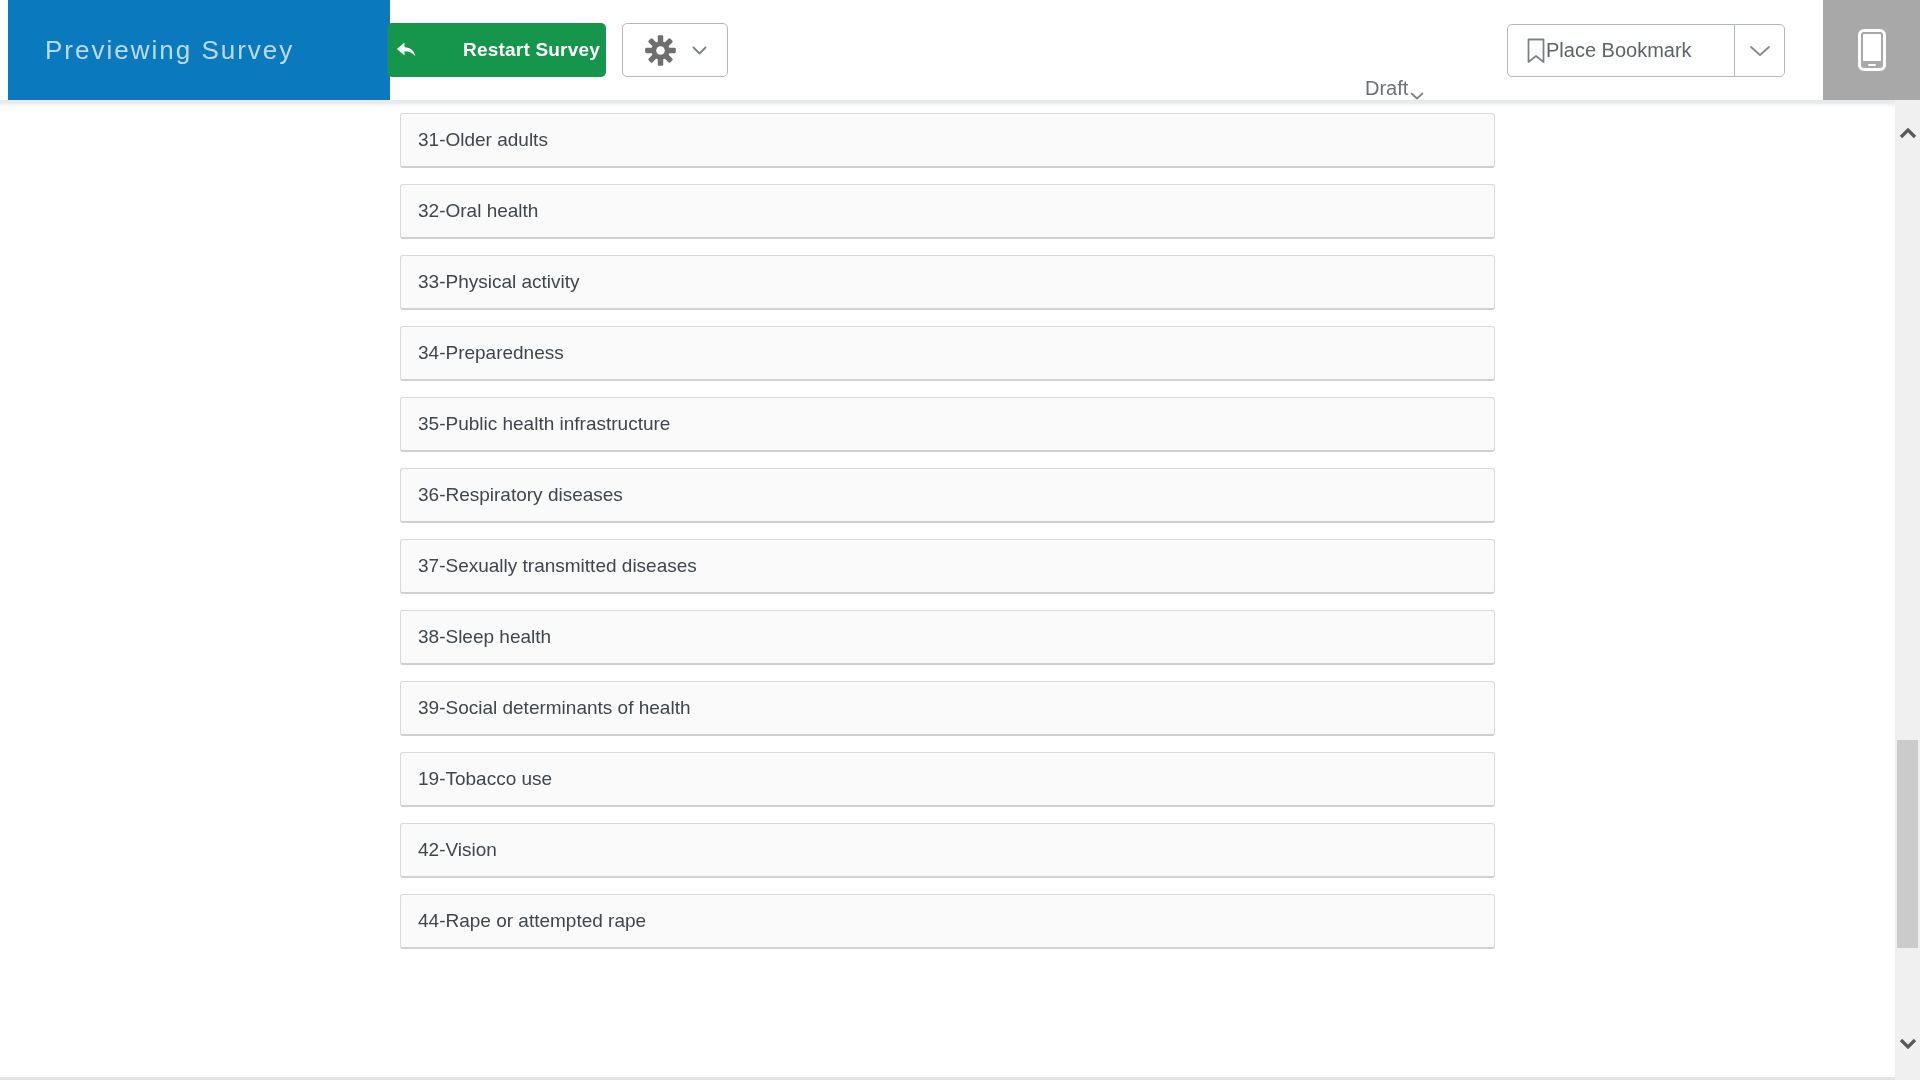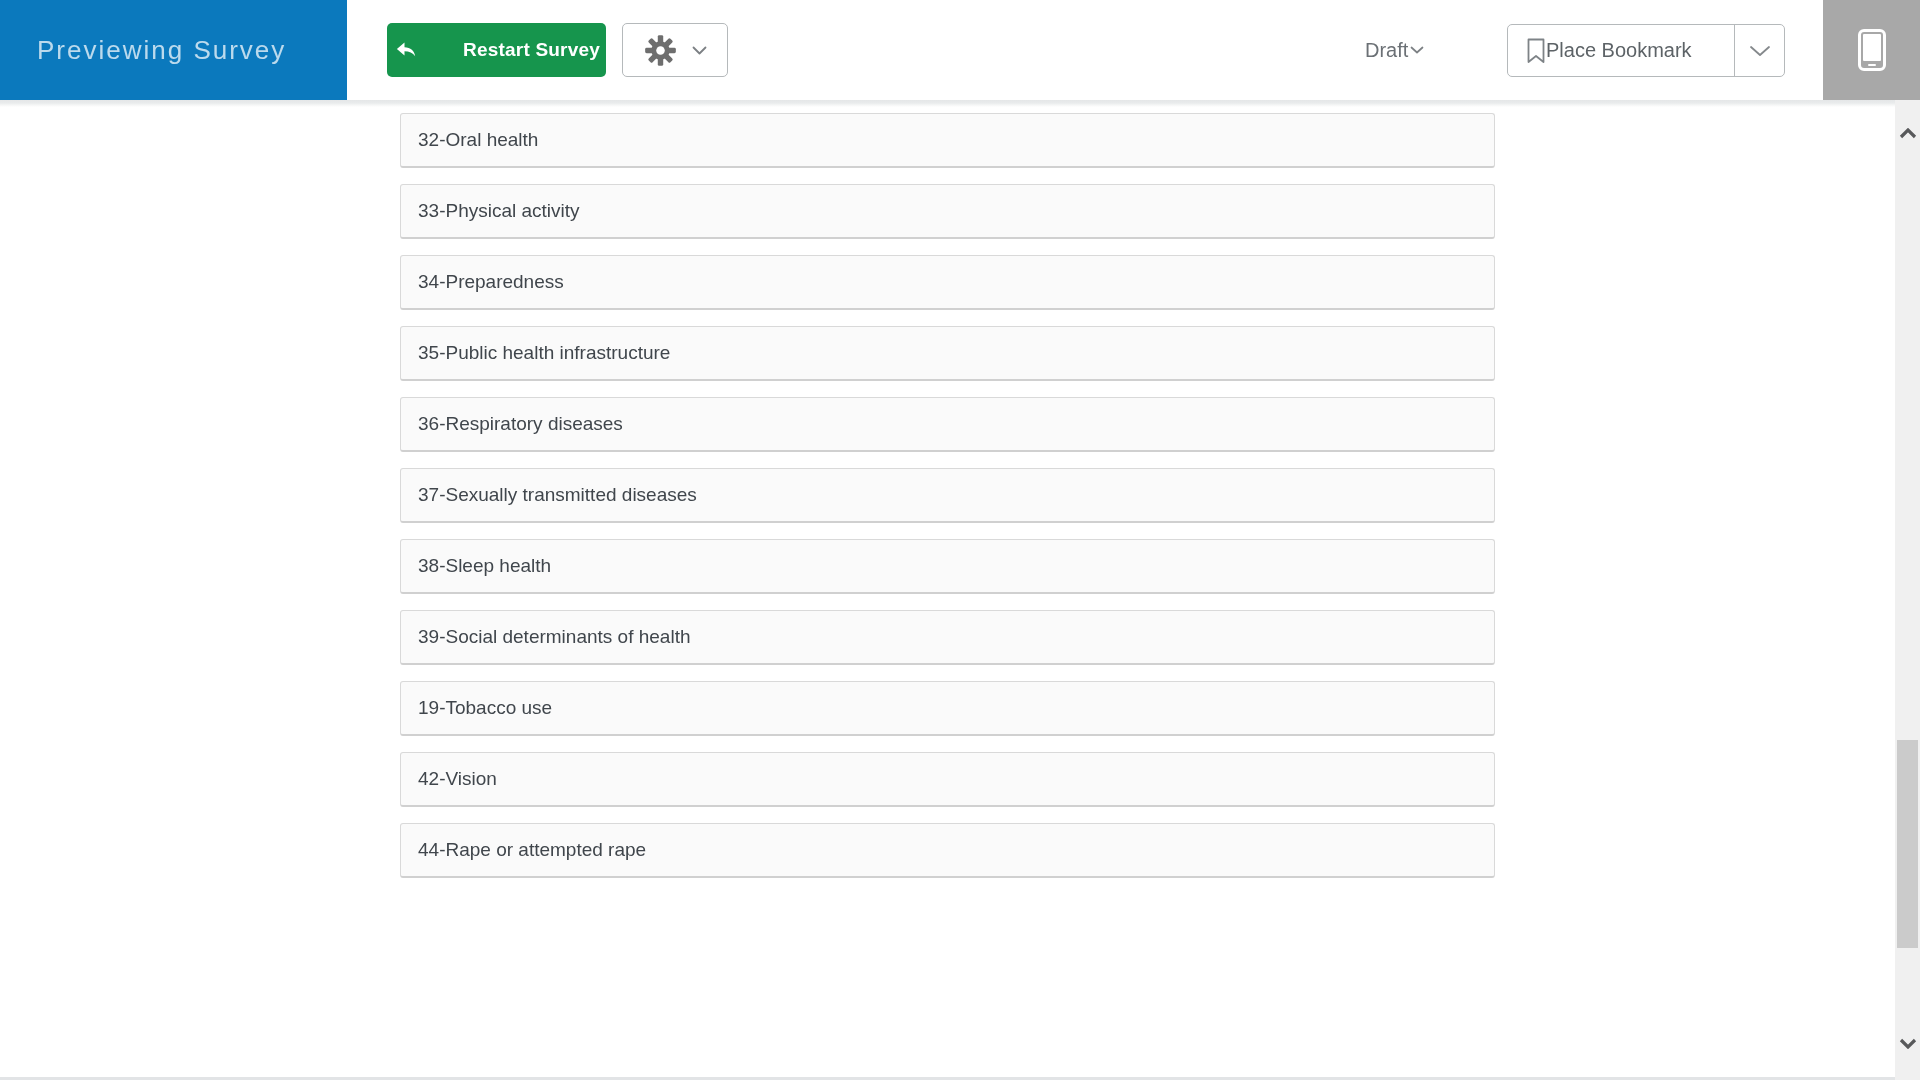--- a/index.html
+++ b/index.html
@@ -4,34 +4,34 @@
 <style>
   html,body{margin:0;padding:0;background:#fff;}
   .stage{position:relative;width:1920px;height:1080px;overflow:hidden;
          font-family:"Liberation Sans", sans-serif;background:#fff;}
 
   
   .toolbar{position:absolute;left:0;top:0;width:1920px;height:100px;background:#fff;}
   .toolbar-shadow{position:absolute;left:0;top:100px;width:1920px;height:7px;
     background:linear-gradient(to bottom,#e5e7e8 0px,#e9ebec 3px,#f5f6f6 5px,#ffffff 7px);z-index:4;}
 
-  .preview-badge{position:absolute;left:0;top:0;width:347px;height:100px;background:var(--header-blue,#0b79bd);}
+  .preview-badge{position:absolute;left:8px;top:0;width:382px;height:100px;background:var(--header-blue,#0b79bd);}
   .preview-badge span{display:block;line-height:100px;padding-left:37px;font-size:26px;
     font-weight:300;letter-spacing:2px;color:rgba(255,255,255,0.72);white-space:nowrap;}
 
   .restart-btn{position:absolute;left:387px;top:23px;width:219px;height:54px;
     background:var(--restart-green,#16954d);border:none;border-radius:5px;cursor:pointer;
     display:flex;align-items:center;justify-content:space-between;gap:13px;
     color:#fff;font-size:19px;font-weight:600;font-family:inherit;letter-spacing:.2px;}
 
   .gear-btn{position:absolute;left:622px;top:23px;width:106px;height:54px;background:#fff;
     border:1px solid #b5b9bb;border-radius:5px;cursor:pointer;
     display:flex;align-items:center;justify-content:center;gap:15px;}
 
-  .draft{position:absolute;left:1365px;top:0;height:100px;display:flex;align-items:center;gap:2px;cursor:pointer;}
+  .draft{position:absolute;left:1365px;top:0;height:100px;display:flex;align-items:flex-end;gap:2px;cursor:pointer;}
   .draft span{font-size:20px;color:#6b7075;}
 
   .bookmark-split{position:absolute;left:1507px;top:24px;width:278px;height:53px;
     border:1px solid #b5b9bb;border-radius:5px;background:#fff;display:flex;box-sizing:border-box;}
   .bookmark-main{flex:0 0 226px;display:flex;align-items:center;padding-left:18px;
     background:none;border:none;cursor:pointer;font-family:inherit;box-sizing:border-box;}
   .bookmark-main span{font-size:20px;color:#5d6367;white-space:nowrap;}
   .bookmark-caret{flex:1;display:flex;align-items:center;justify-content:center;
     background:none;border:none;border-left:1px solid #b5b9bb;cursor:pointer;}
 
@@ -126,20 +126,23 @@
         <div class="screen"></div>
         <div class="home"></div>
       </div>
     </div>
   </div>
 
   <div class="toolbar-shadow"></div>
 
   <div class="choices" id="choice-list">
       <div class="choice">
+        <span>31-Older adults</span>
+      </div>
+      <div class="choice">
         <span>32-Oral health</span>
       </div>
       <div class="choice">
         <span>33-Physical activity</span>
       </div>
       <div class="choice">
         <span>34-Preparedness</span>
       </div>
       <div class="choice">
         <span>35-Public health infrastructure</span>

